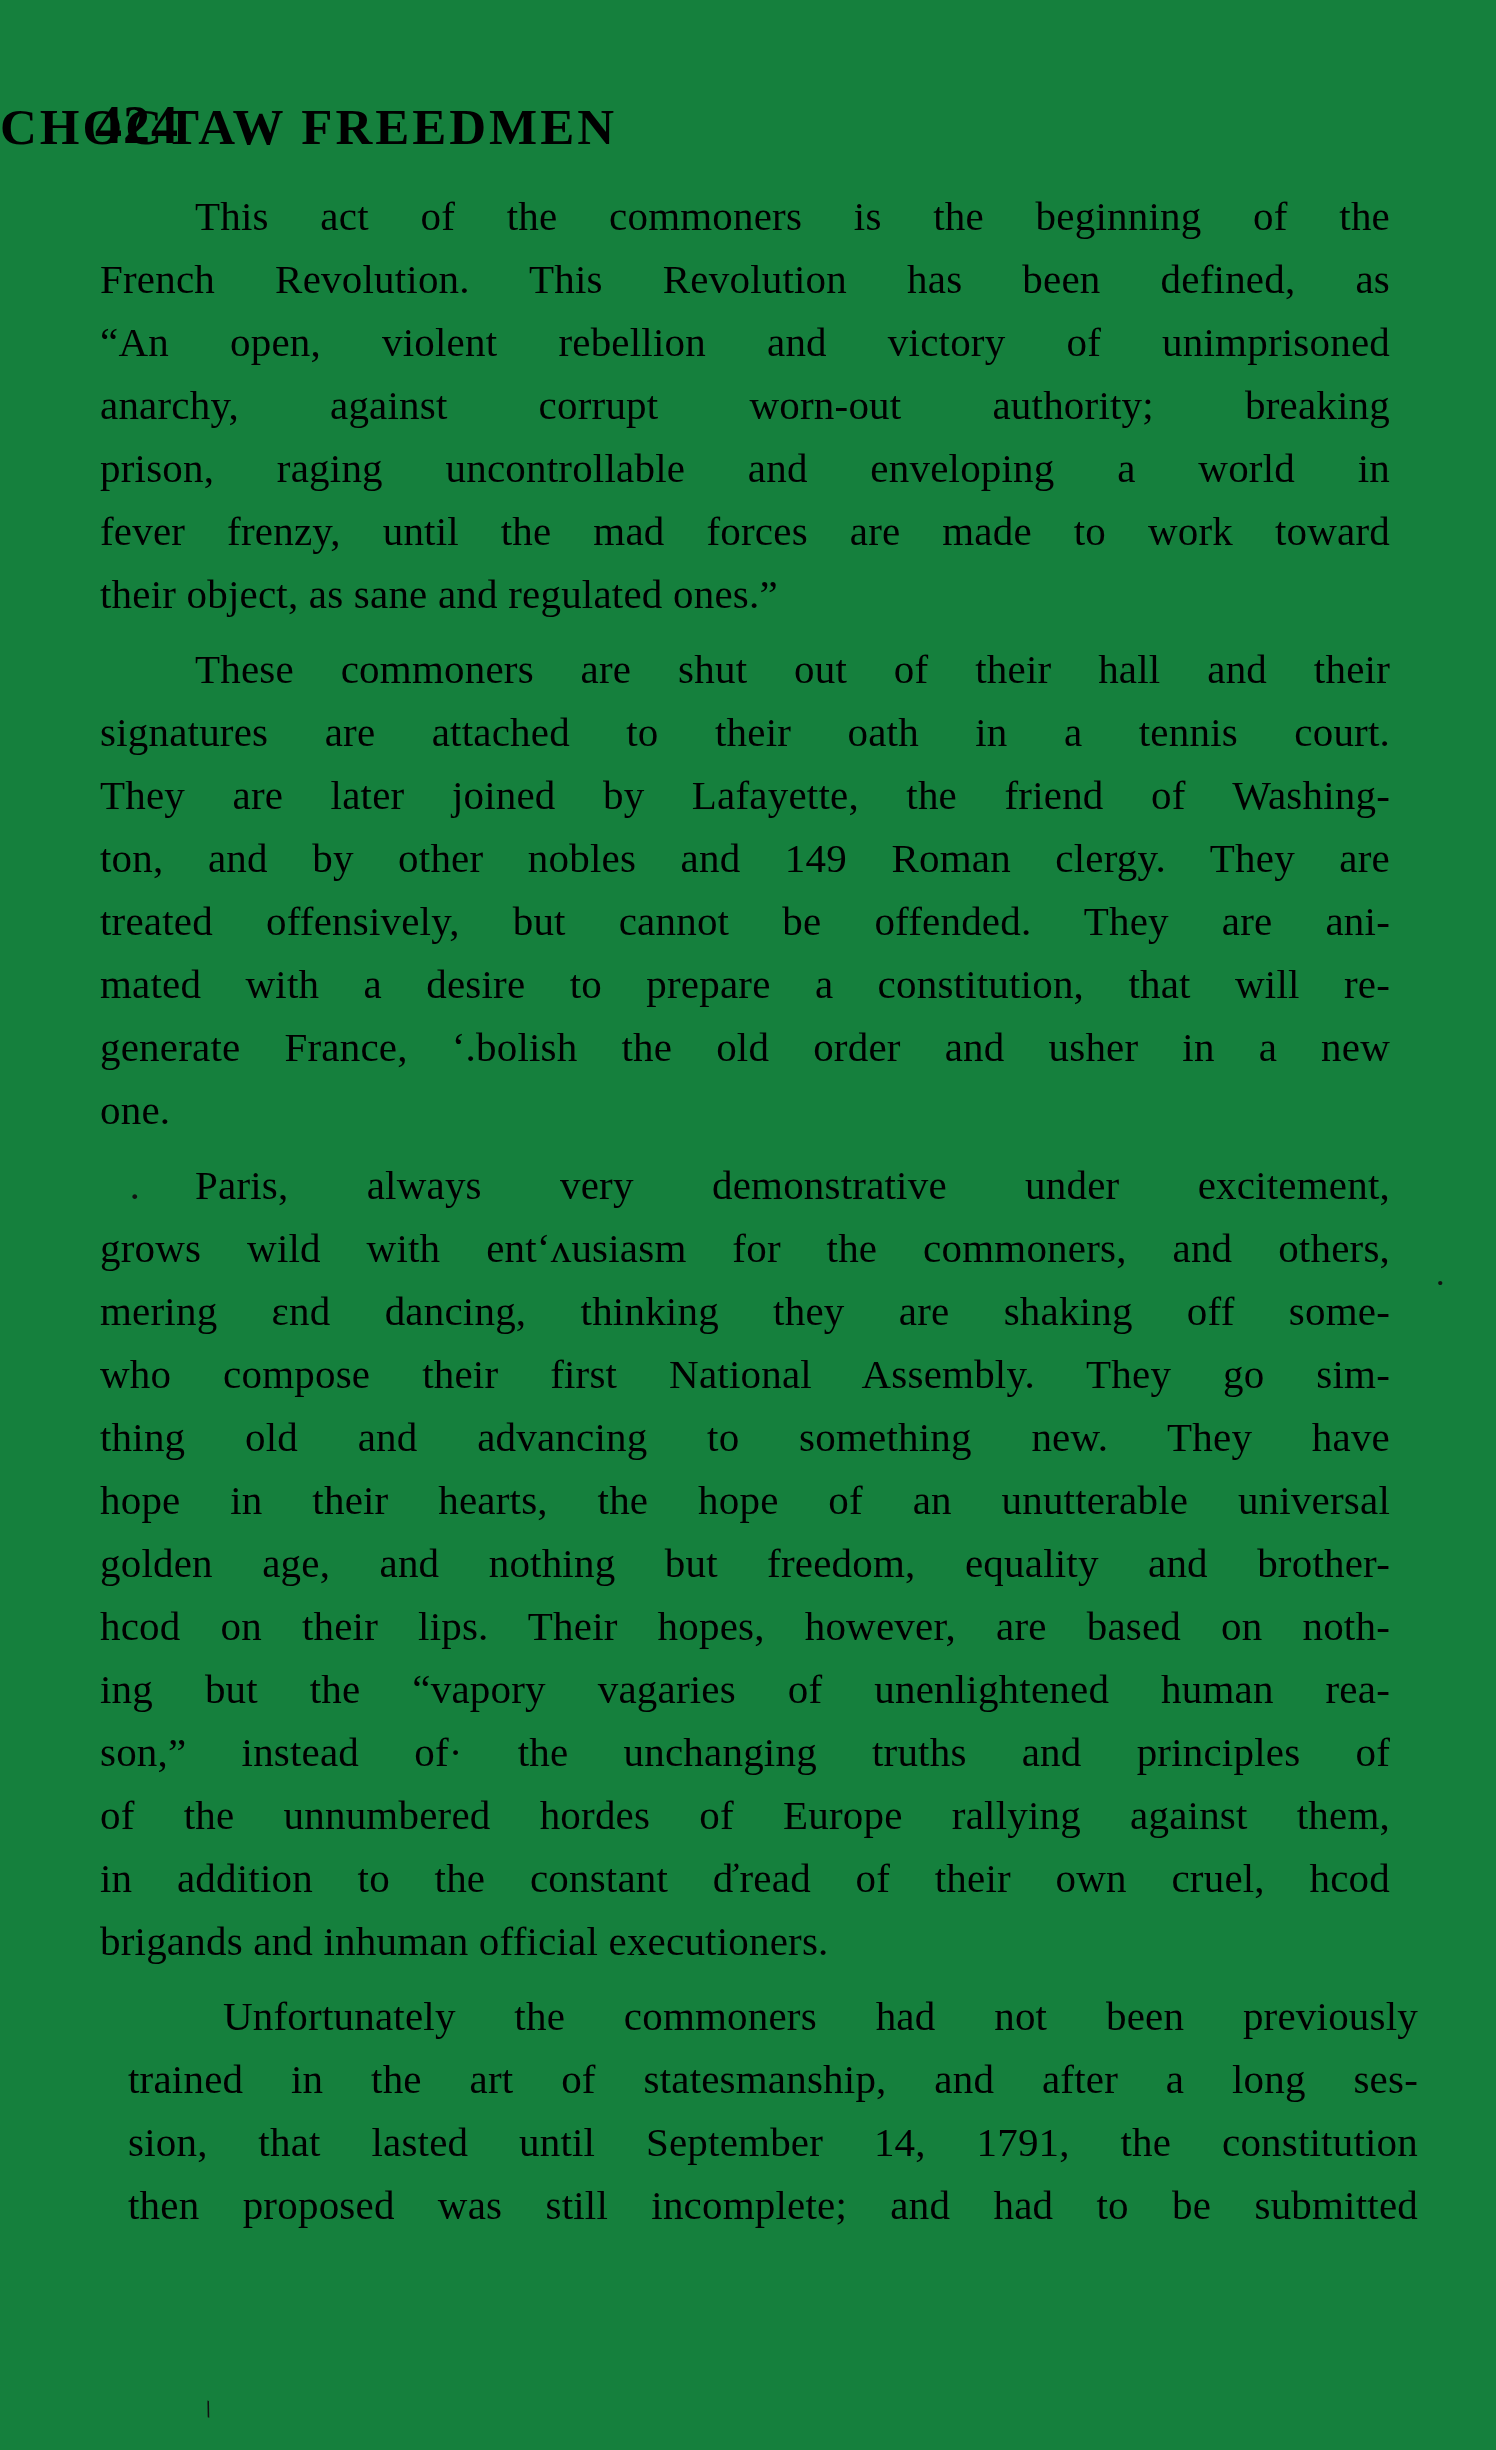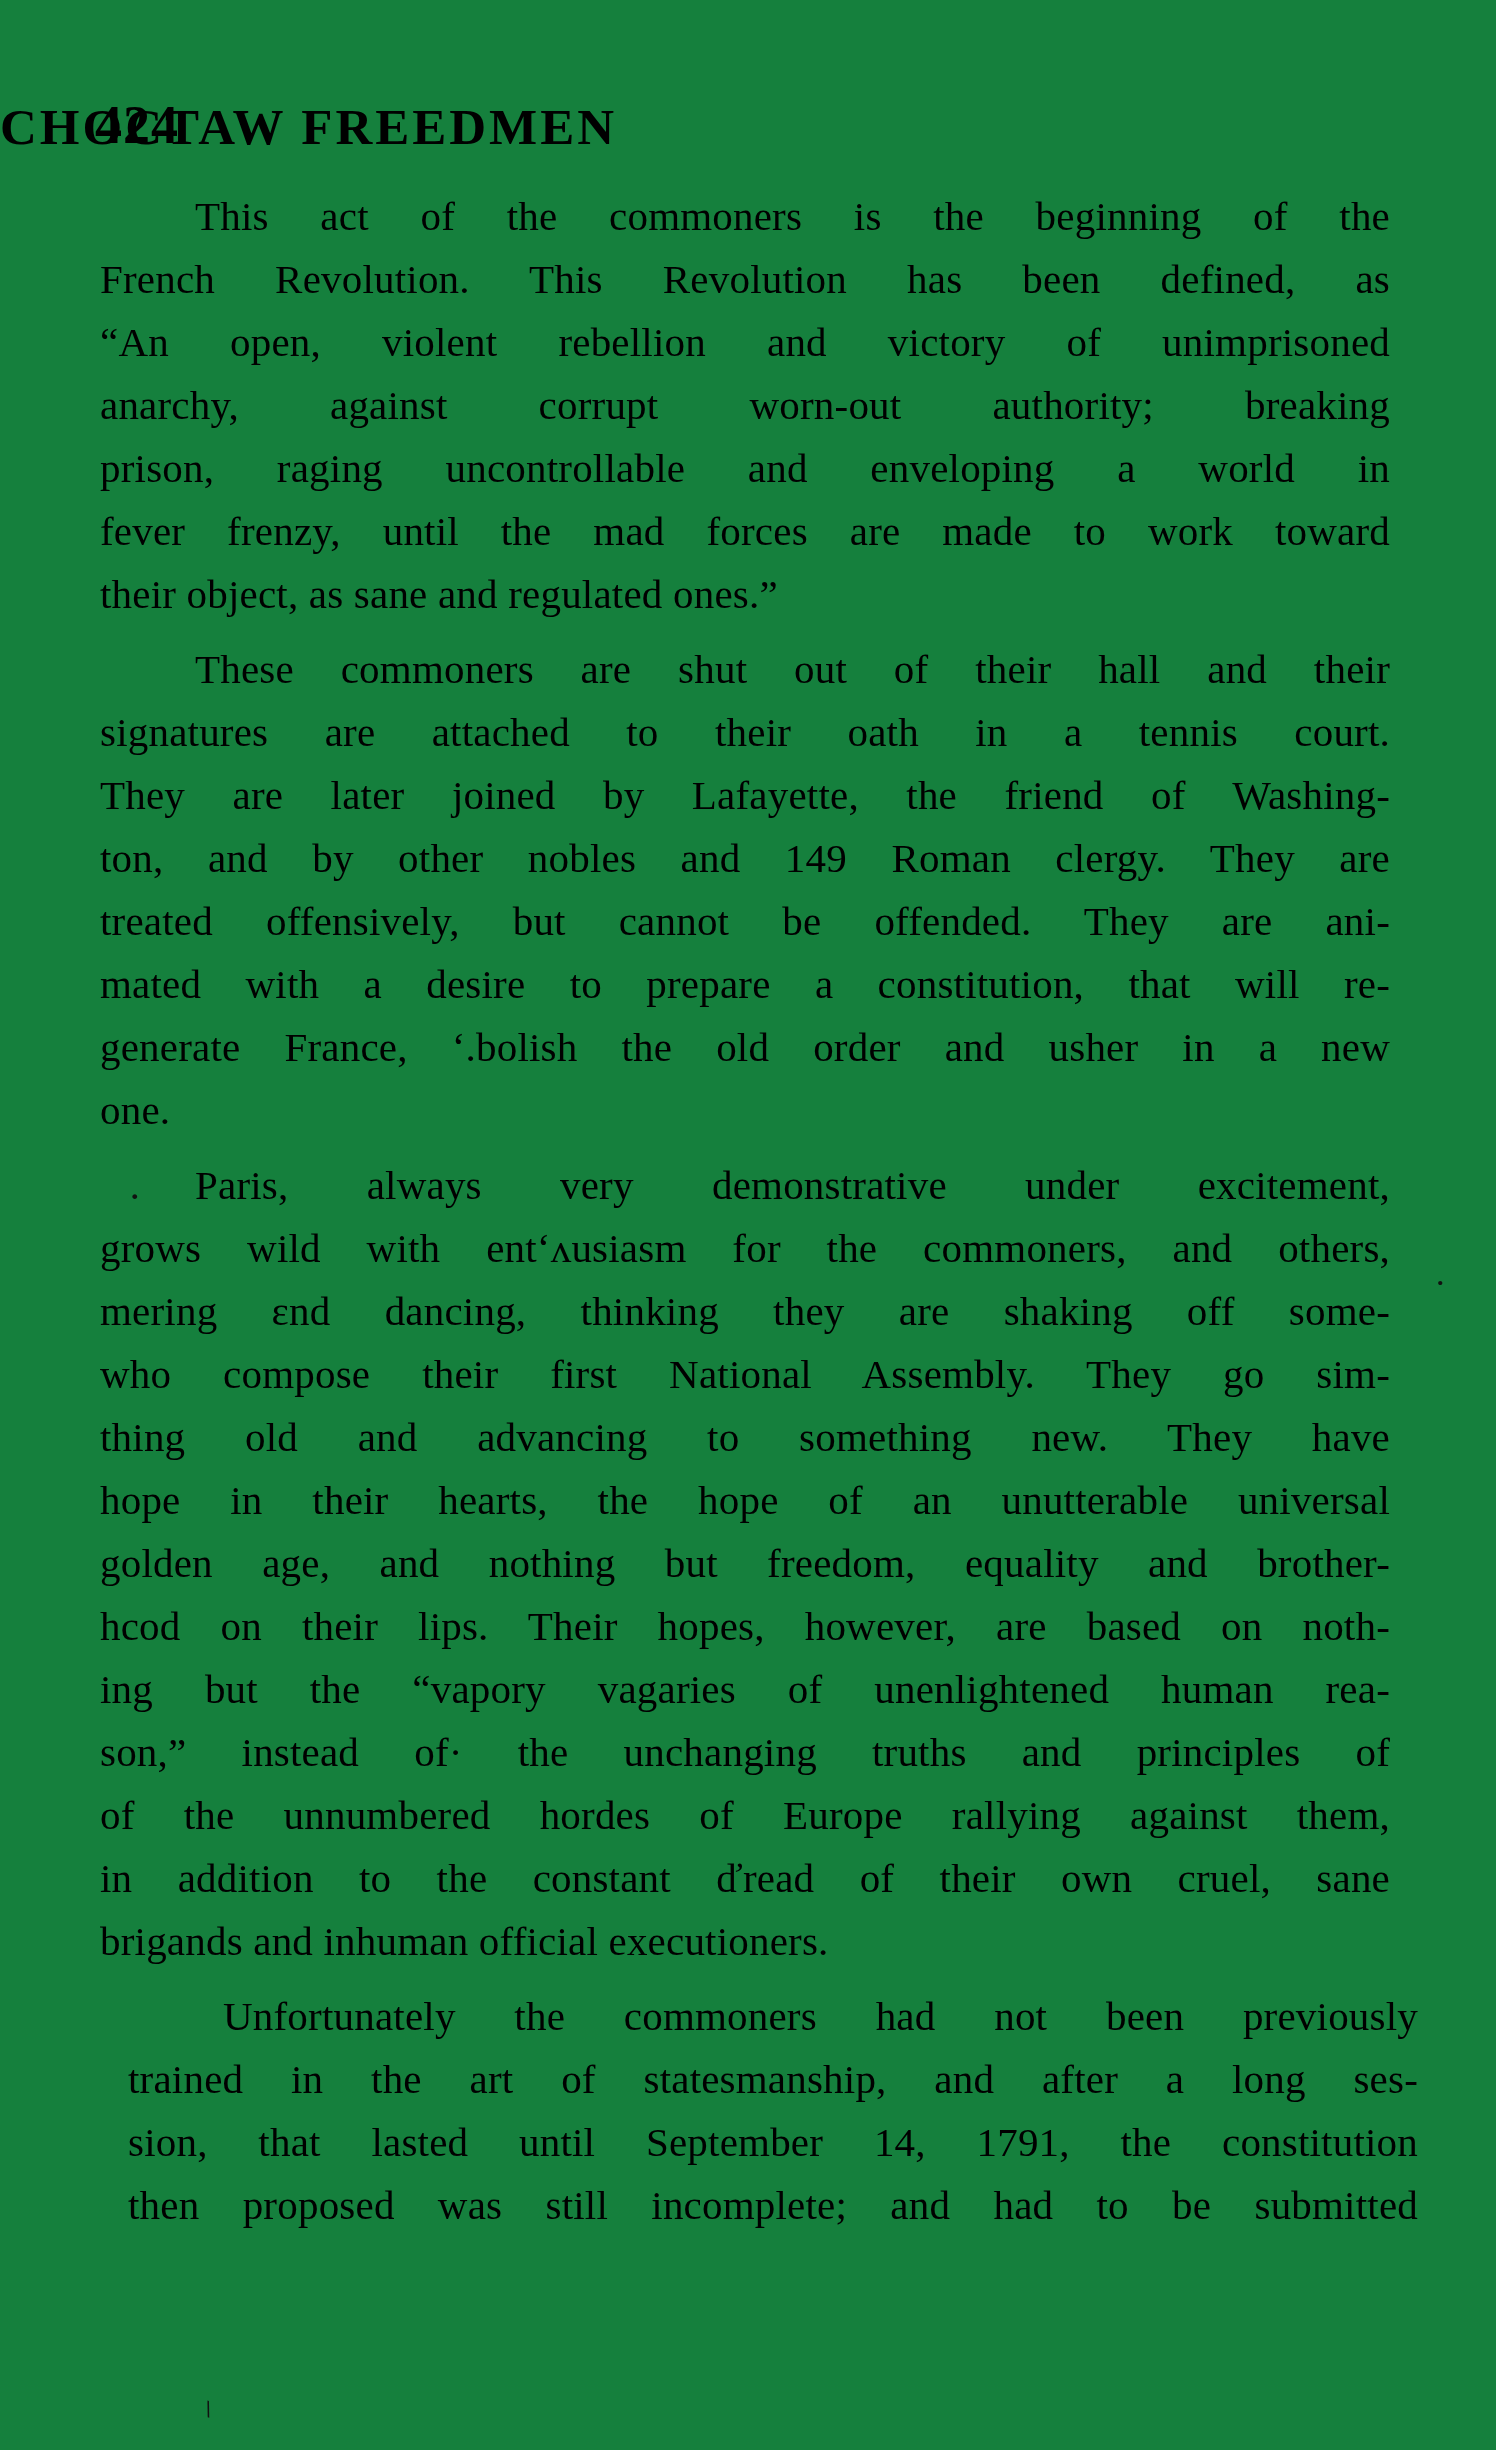--- a/index.html
+++ b/index.html
@@ -109,21 +109,21 @@
       <div class="line">grows wild with entʻʌusiasm for the commoners, and others,</div>
       <div class="line">mering ɛnd dancing, thinking they are shaking off some-</div>
       <div class="line">who compose their first National Assembly.  They go sim-</div>
       <div class="line">thing old and advancing to something new.  They have</div>
       <div class="line">hope in their hearts, the hope of an unutterable universal</div>
       <div class="line">golden age, and nothing but freedom, equality and brother-</div>
       <div class="line">hcod on their lips. Their hopes, however, are based on noth-</div>
       <div class="line">ing but the “vapory vagaries of unenlightened human rea-</div>
       <div class="line">son,” instead of· the unchanging truths and principles of</div>
       <div class="line">of the unnumbered hordes of Europe rallying against them,</div>
-      <div class="line">in addition to the constant ďread of their own cruel, sane</div>
+      <div class="line">in addition to the constant ďread of their own cruel, hcod</div>
       <div class="line open">brigands and inhuman official executioners.</div>
     </div>
 
     <div class="para shift">
       <div class="line indent">Unfortunately the commoners had not been previously</div>
       <div class="line">trained in the art of statesmanship, and after a long ses-</div>
       <div class="line">sion, that lasted until September 14, 1791, the constitution</div>
       <div class="line">then proposed was still incomplete; and had to be submitted</div>
     </div>
 

